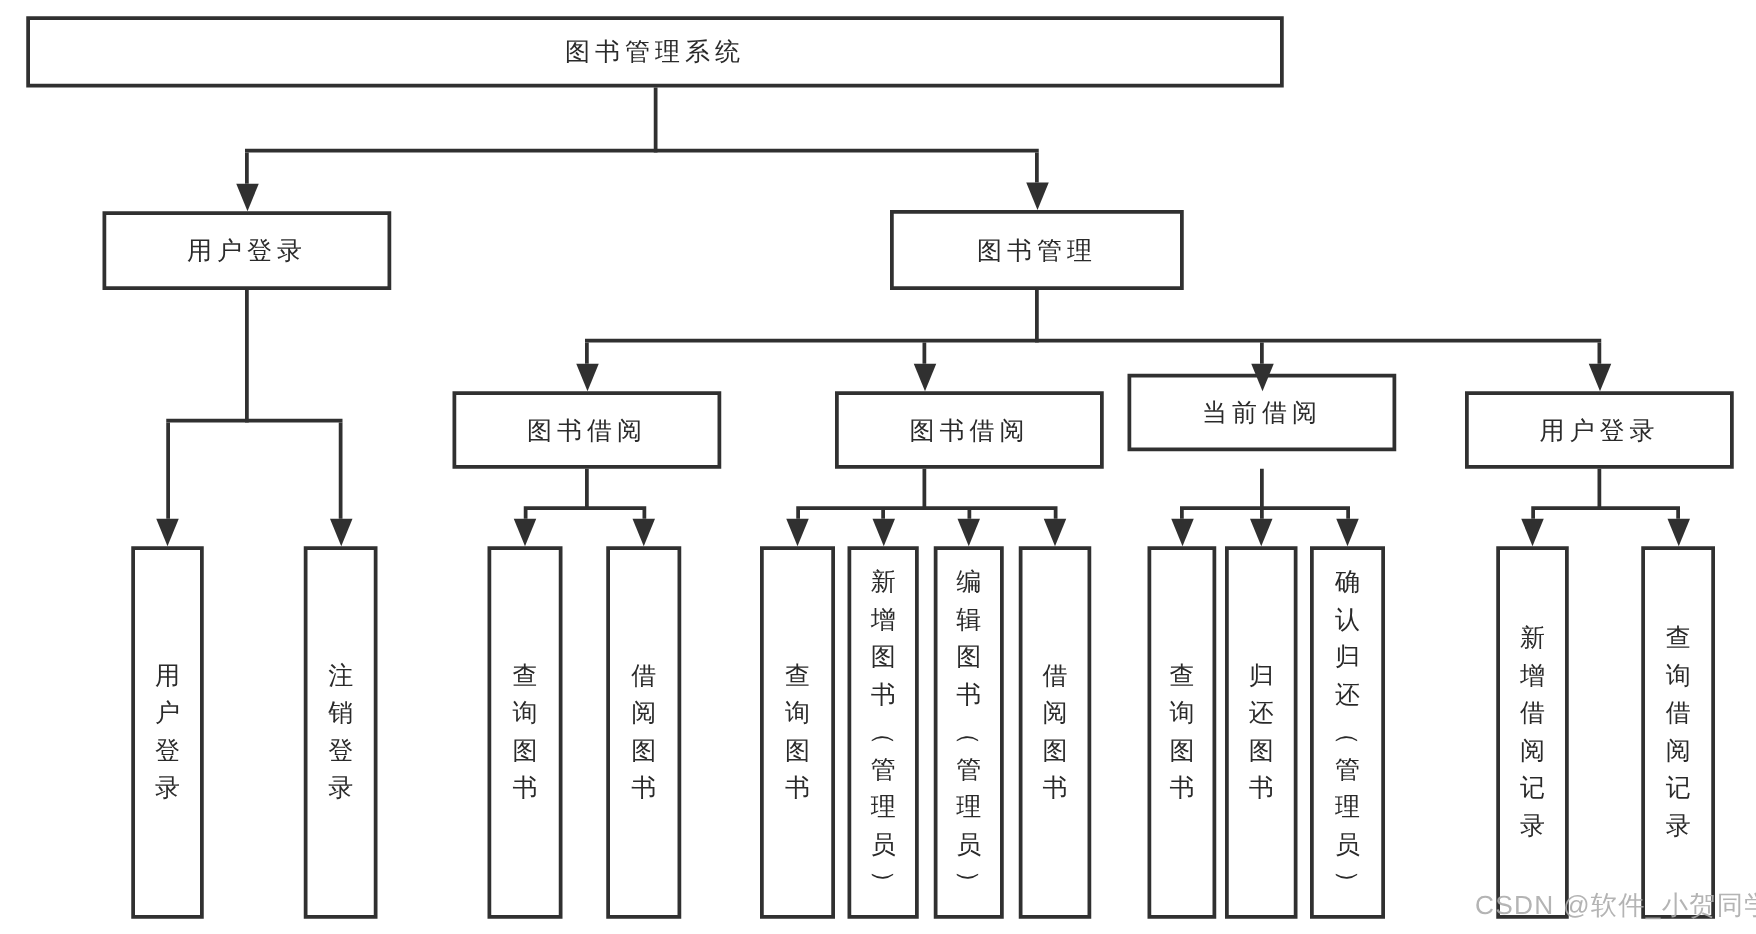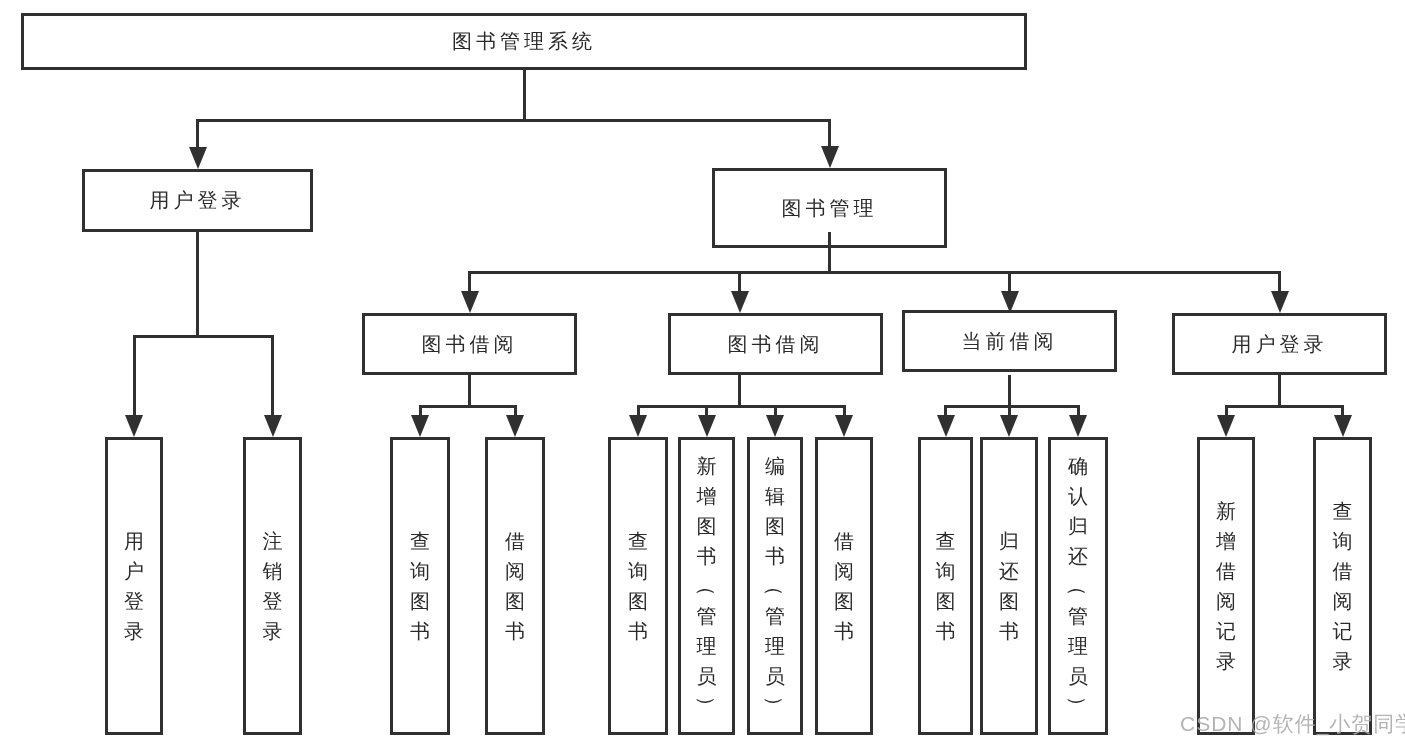--- a/index.html
+++ b/index.html
@@ -65,21 +65,21 @@
 <body>
 
 <div id="canvas">
   <span class="watermark">CSDN @软件_小贺同学</span>
 <div class="node" style="left: 21px; top: 13px; width: 1006px; height: 57px;">
       <div class="label">图书管理系统</div>
     </div>
     <div class="node" style="left: 82px; top: 169px; width: 231px; height: 63px;">
       <div class="label">用户登录</div>
     </div>
-    <div class="node" style="left: 712px; top: 168px; width: 235px; height: 80px;">
+    <div class="node" style="left: 712px; top: 168px; width: 235px; height: 64px;">
       <div class="label">图书管理</div>
     </div>
     <div class="node v" style="left: 105px; top: 437px; width: 58px; height: 298px;">
       <div class="label">
         <span class="chr">用</span>
         <span class="chr">户</span>
         <span class="chr">登</span>
         <span class="chr">录</span>
       </div>
     </div>
@@ -90,21 +90,21 @@
         <span class="chr">登</span>
         <span class="chr">录</span>
       </div>
     </div>
     <div class="node" style="left: 362px; top: 313px; width: 215px; height: 62px;">
       <div class="label">图书借阅</div>
     </div>
     <div class="node" style="left: 668px; top: 313px; width: 215px; height: 62px;">
       <div class="label">图书借阅</div>
     </div>
-    <div class="node" style="left: 902px; top: 310px; width: 215px; height: 62px; justify-content: center;">
+    <div class="node" style="left: 902px; top: 299px; width: 215px; height: 62px; justify-content: center;">
       <div class="label">当前借阅</div>
     </div>
     <div class="node" style="left: 1172px; top: 313px; width: 215px; height: 62px;">
       <div class="label">用户登录</div>
     </div>
     <div class="node v" style="left: 390px; top: 437px; width: 60px; height: 298px;">
       <div class="label">
         <span class="chr">查</span>
         <span class="chr">询</span>
         <span class="chr">图</span>

